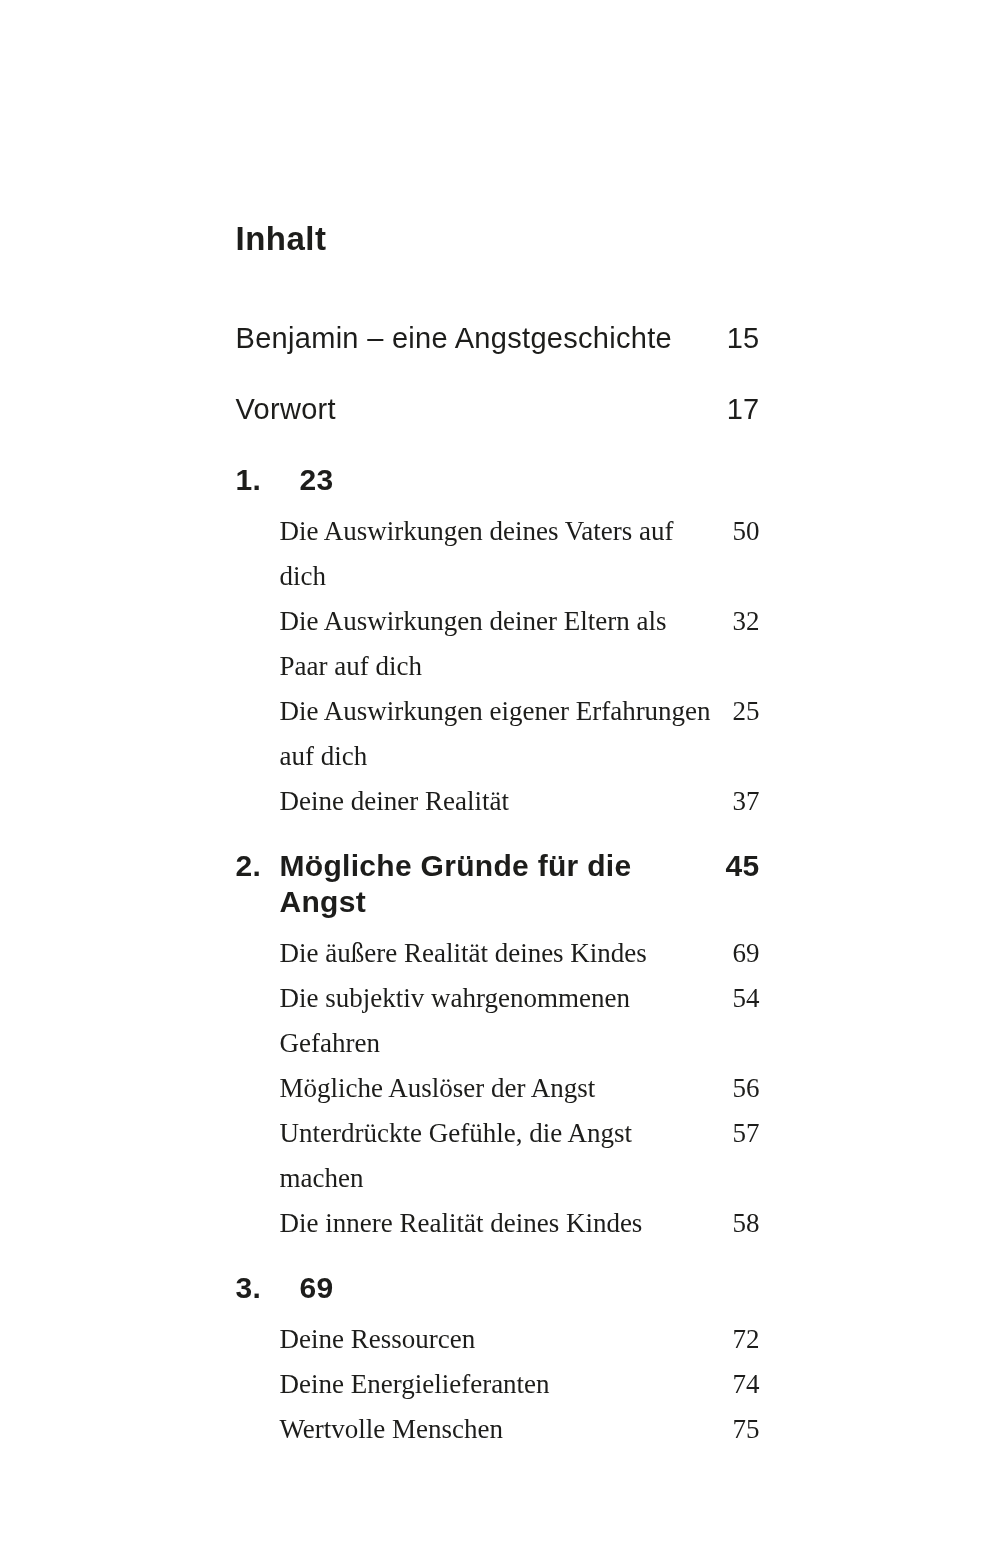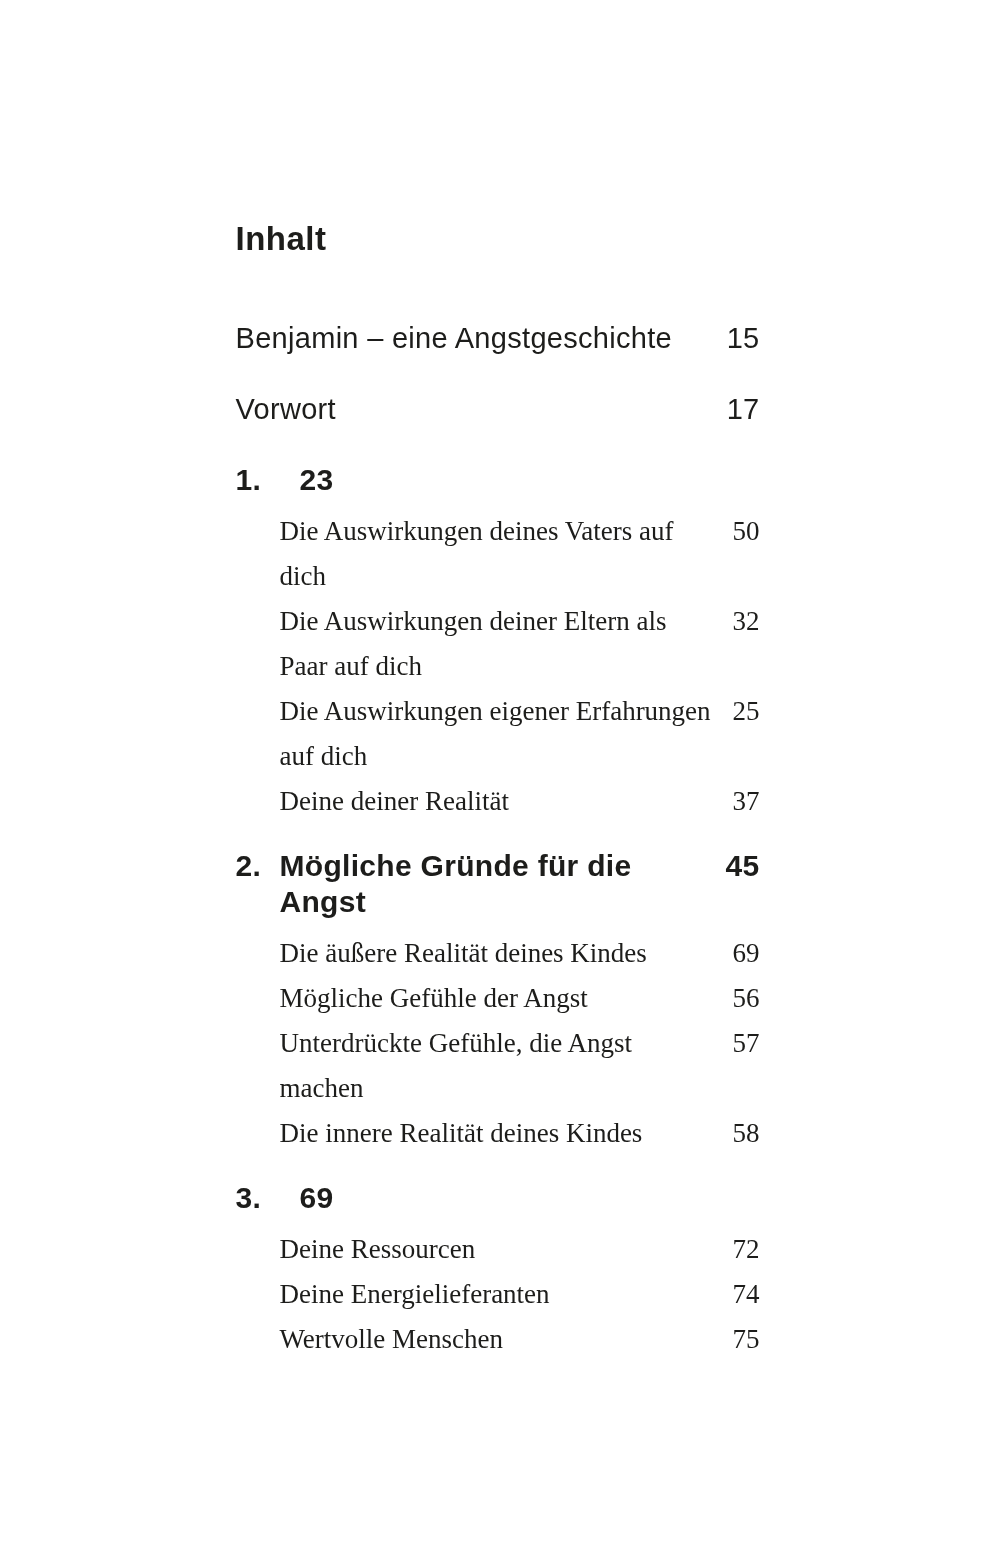--- a/index.html
+++ b/index.html
@@ -107,21 +107,25 @@
   <div class="row heading">
     <span class="num">2.</span>
     <span class="label">Mögliche Gründe für die Angst</span>
     <span class="pagenum">45</span>
   </div>
   <div class="row sub">
     <span class="label">Die äußere Realität deines Kindes</span>
     <span class="pagenum">69</span>
   </div>
   <div class="row sub">
-    <span class="label">Mögliche Gefühle der Angst</span>
+    <span class="label">Die subjektiv wahrgenommenen Gefahren</span>
+    <span class="pagenum">54</span>
+  </div>
+  <div class="row sub">
+    <span class="label">Mögliche Auslöser der Angst</span>
     <span class="pagenum">56</span>
   </div>
   <div class="row sub">
     <span class="label">Unterdrückte Gefühle, die Angst machen</span>
     <span class="pagenum">57</span>
   </div>
   <div class="row sub">
     <span class="label">Die innere Realität deines Kindes</span>
     <span class="pagenum">58</span>
   </div>

